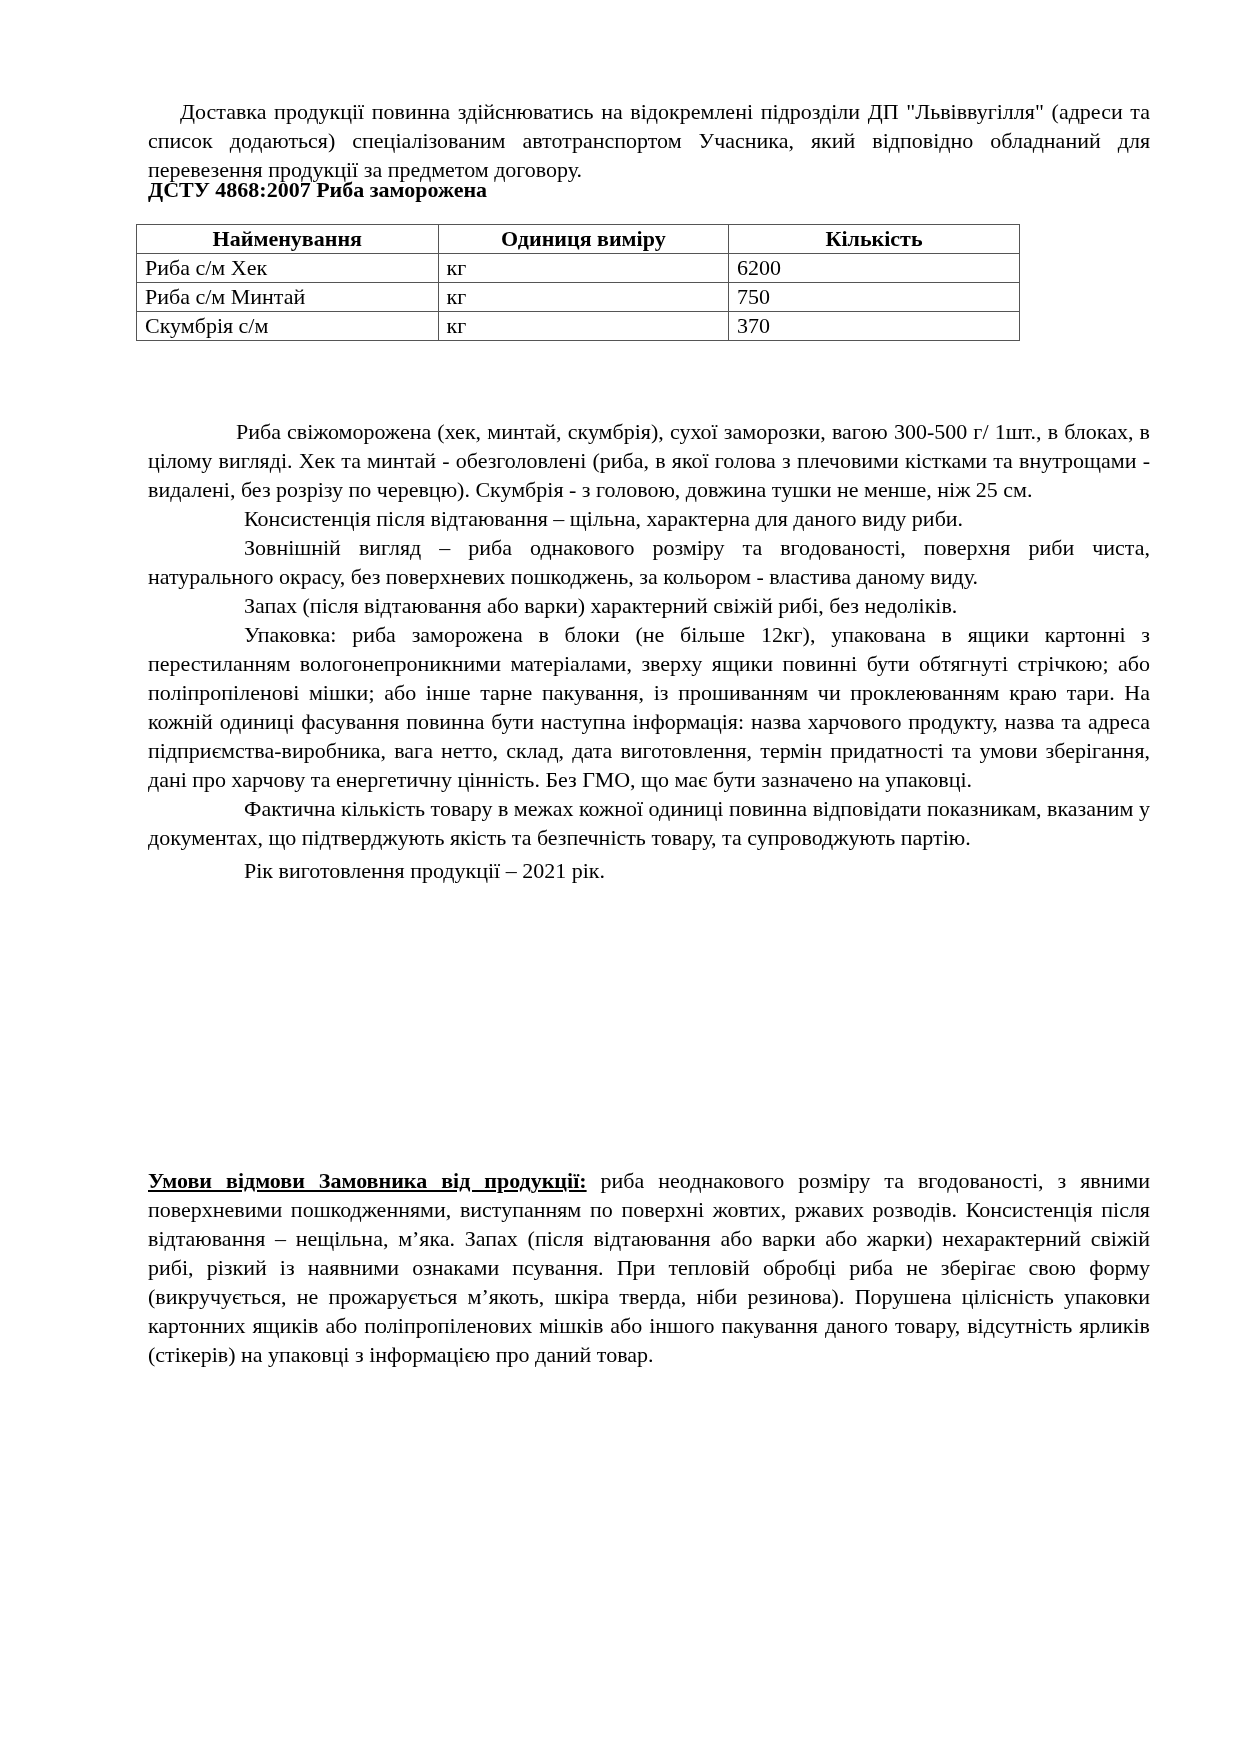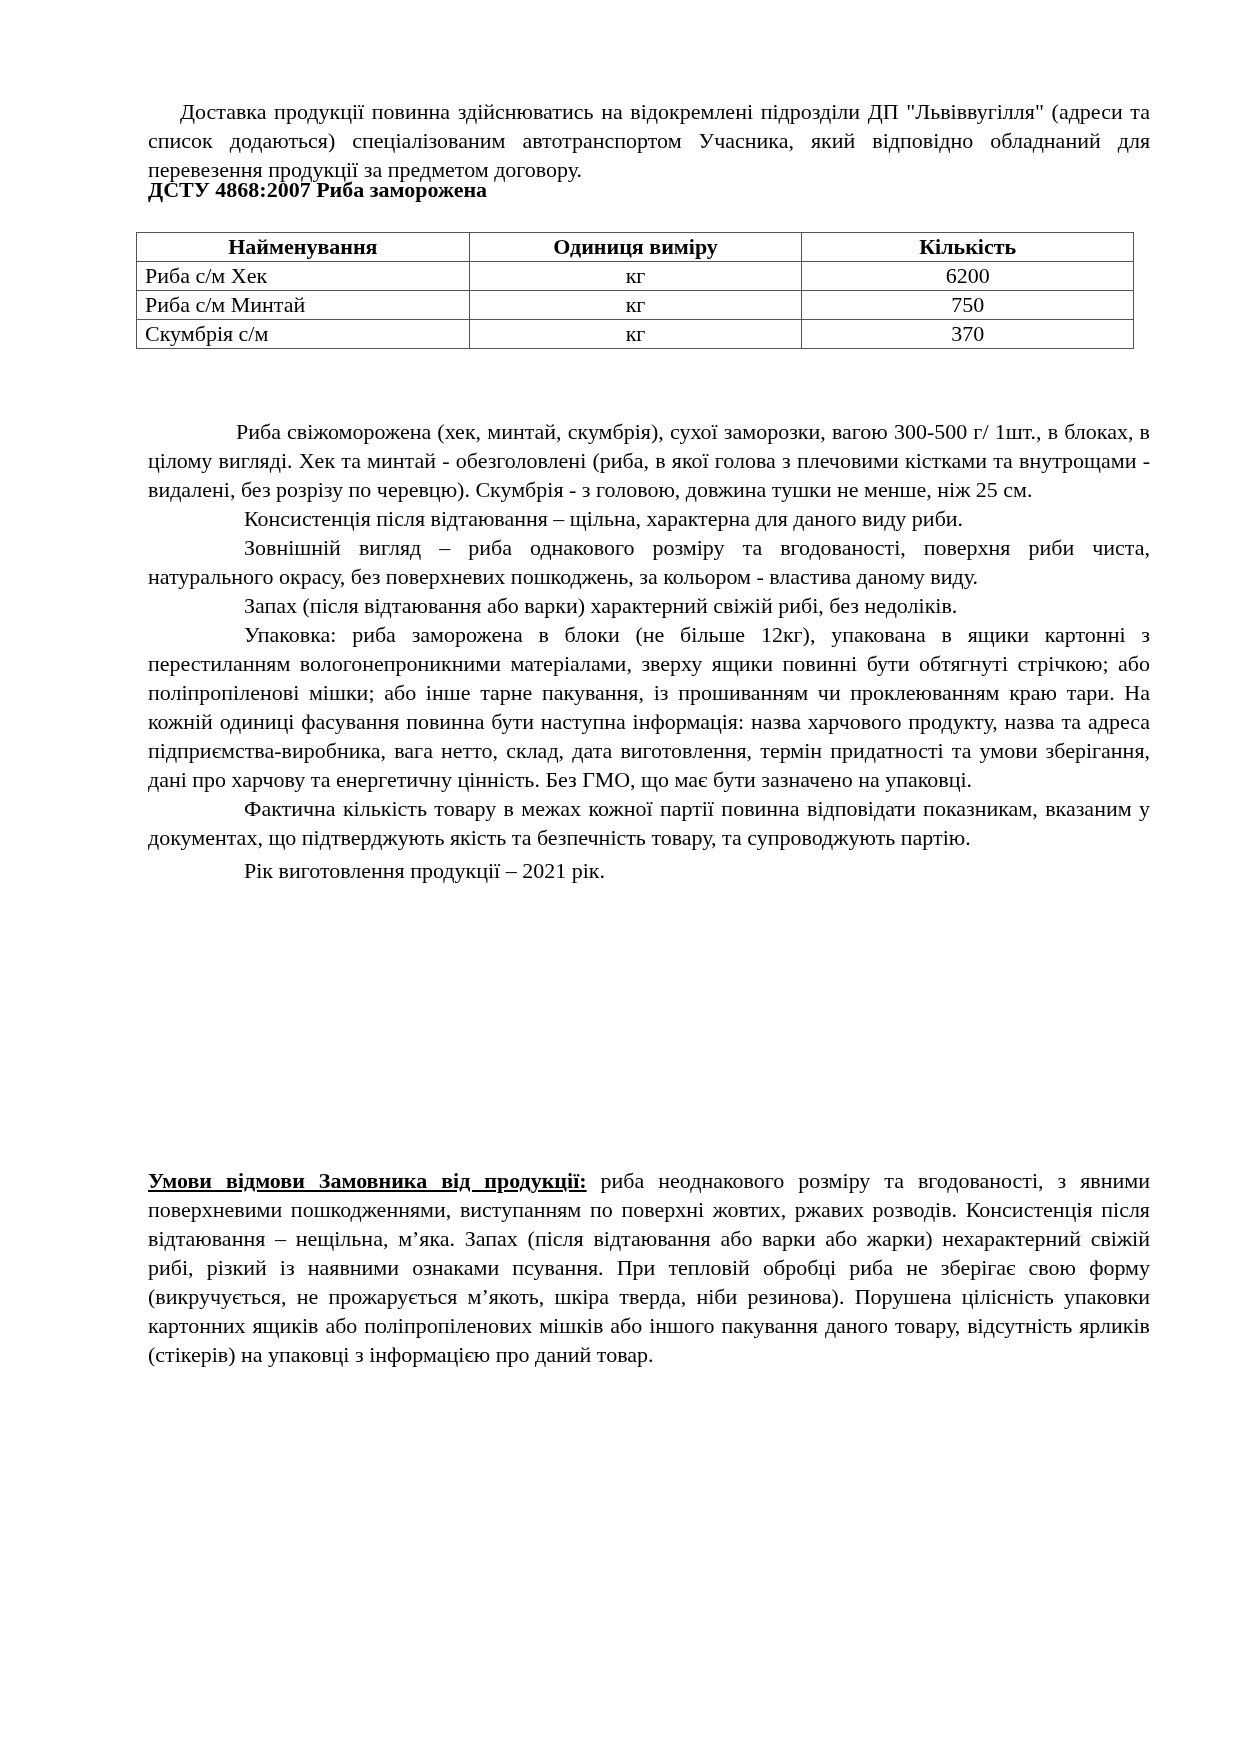--- a/index.html
+++ b/index.html
@@ -5,24 +5,24 @@
   html, body { margin: 0; padding: 0; background: #ffffff; }
   body { width: 1241px; height: 1755px; position: relative; overflow: hidden;
          font-family: "Liberation Serif", "DejaVu Serif", serif; color: #000; }
   .page { position: absolute; left: 0; top: 0; width: 1241px; height: 1755px; }
   .block { position: absolute; left: 148px; width: 1002px; font-size: 22px; line-height: 29px; text-align: justify; }
   p { margin: 0; }
   .ind1 { text-indent: 32px; margin-top: 36px; }
   .ind2 { text-indent: 88px; margin-top: 41px; }
   .ind3 { text-indent: 96px; }
   .heading { position: absolute; left: 148px; top: 177px; font-size: 22px; font-weight: bold; }
-  table.spec { position: absolute; left: 136px; top: 232px; width: 998px; border-collapse: collapse; font-size: 22px; }
+  table.spec { position: absolute; left: 136px; top: 224px; width: 884px; border-collapse: collapse; font-size: 22px; }
   table.spec th, table.spec td { border: 1.5px solid #555; height: 28px; padding: 0 8px; line-height: 28px; }
   table.spec th { font-weight: bold; text-align: center; }
-  table.spec td.c { text-align: center; }
+  table.spec td.c { }
   .tech { position: absolute; left: 157px; width: 980px; top: 955px; font-size: 22px; line-height: 29px; text-align: justify; }
   .tech p { text-indent: 30px; }
   .refusal { position: absolute; left: 148px; width: 1002px; top: 1130px; font-size: 22px; line-height: 29px; text-align: justify; margin-top: 36px; }
   .refusal-title { font-weight: bold; text-decoration: underline; }
 </style>
 </head>
 <body>
 
 <div class="page">
 
@@ -63,21 +63,21 @@
       </tr>
     </tbody>
   </table>
 
   <div class="block" style="top:376px;">
     <p class="ind2">Риба свіжоморожена (хек, минтай, скумбрія), сухої заморозки,  вагою 300-500 г/ 1шт., в блоках,  в цілому вигляді. Хек та минтай - обезголовлені (риба, в якої голова з плечовими кістками та внутрощами - видалені, без розрізу по черевцю). Скумбрія - з головою, довжина тушки не менше, ніж 25 см.</p>
     <p class="ind3">Консистенція після відтаювання – щільна, характерна для даного виду риби.</p>
     <p class="ind3">Зовнішній вигляд – риба однакового розміру та вгодованості, поверхня риби чиста, натурального окрасу,  без поверхневих пошкоджень, за кольором - властива даному виду.</p>
     <p class="ind3">Запах (після відтаювання або варки) характерний свіжій рибі, без недоліків.</p>
     <p class="ind3">Упаковка:  риба заморожена в блоки (не більше 12кг), упакована в ящики картонні з перестиланням вологонепроникними матеріалами, зверху ящики повинні бути обтягнуті стрічкою; або поліпропіленові мішки; або інше тарне пакування, із прошиванням чи проклеюванням  краю тари. На кожній одиниці фасування повинна бути наступна інформація: назва харчового продукту, назва та адреса підприємства-виробника, вага нетто, склад, дата виготовлення, термін придатності та умови зберігання, дані про харчову та енергетичну цінність. Без ГМО, що має бути зазначено на упаковці.</p>
-    <p class="ind3">Фактична кількість товару в межах кожної партії повинна відповідати показникам, вказаним у документах, що підтверджують якість та безпечність товару, та супроводжують партію.</p>
+    <p class="ind3">Фактична кількість товару в межах кожної одиниці повинна відповідати показникам, вказаним у документах, що підтверджують якість та безпечність товару, та супроводжують партію.</p>
     <p class="ind3" style="margin-top:4px;">Рік виготовлення продукції – 2021 рік.</p>
   </div>
 
 
   <div class="refusal">
     <p><span class="refusal-title">Умови відмови Замовника від продукції:</span><span> риба неоднакового розміру та вгодованості,   з явними поверхневими пошкодженнями, виступанням по поверхні жовтих, ржавих розводів. Консистенція після відтаювання – нещільна, м’яка. Запах (після відтаювання або варки або жарки) нехарактерний свіжій рибі, різкий із наявними ознаками псування. При тепловій обробці риба не зберігає свою форму (викручується, не прожарується м’якоть, шкіра тверда, ніби резинова). Порушена цілісність упаковки картонних ящиків або поліпропіленових мішків або іншого пакування даного товару, відсутність ярликів (стікерів) на упаковці з інформацією про даний товар.</span></p>
   </div>
 
 </div>
 

